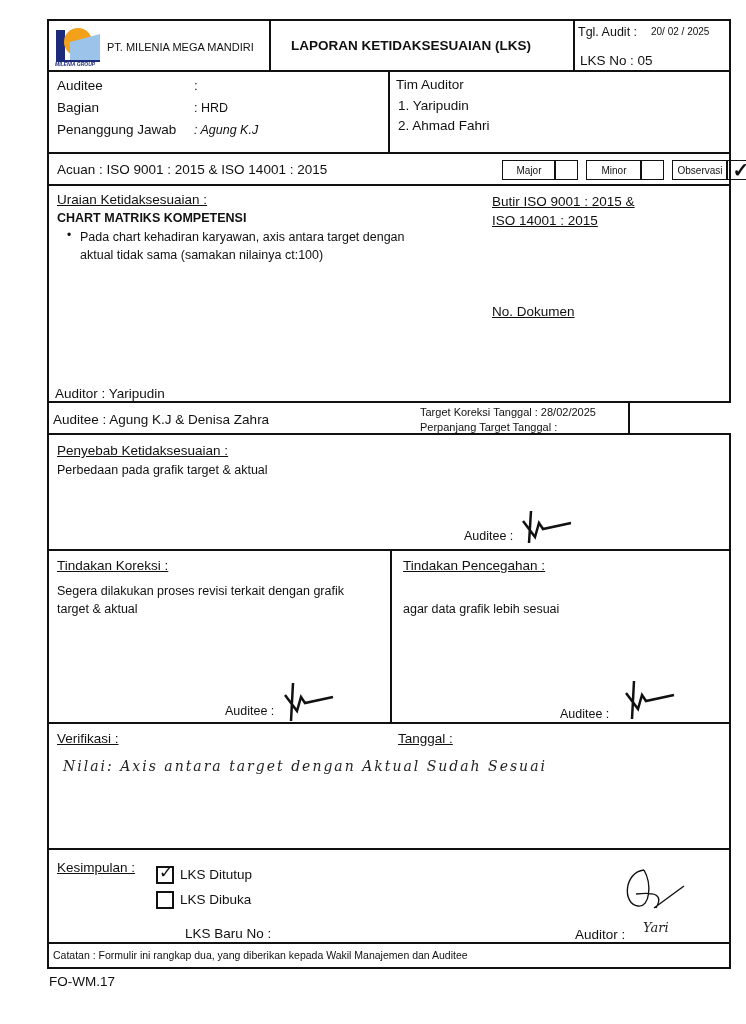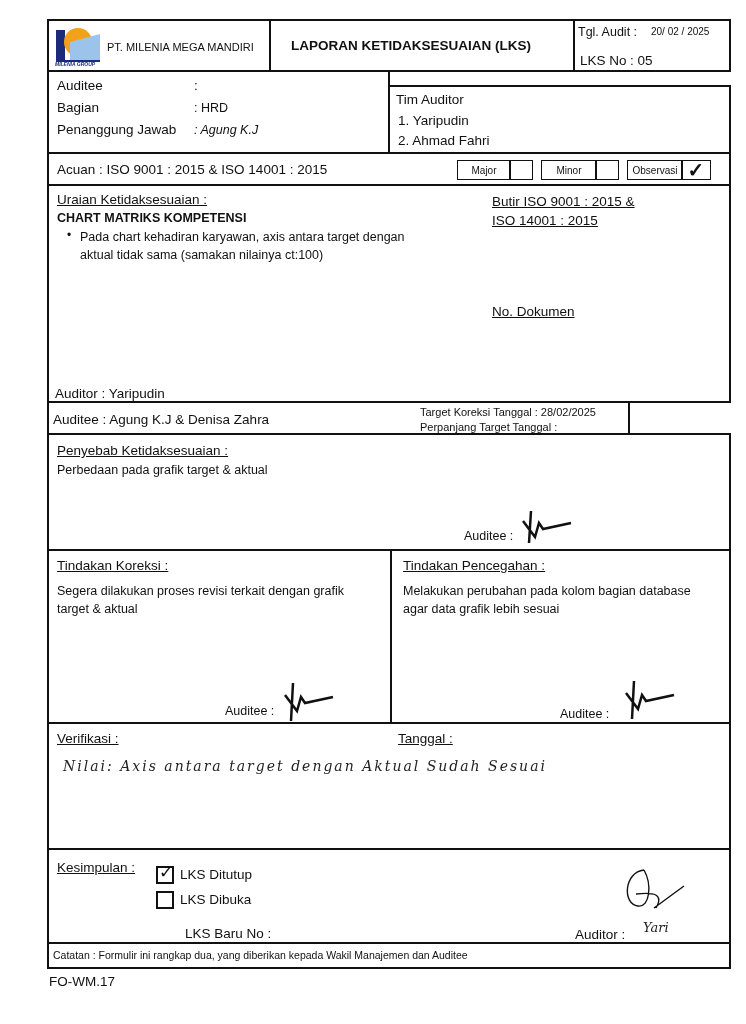--- a/index.html
+++ b/index.html
@@ -10,21 +10,21 @@
   .form { position:absolute; left:47px; top:19px; width:684px; }
   .box { position:absolute; border:2px solid #111; box-sizing:border-box; background:#fff; }
   .abs { position:absolute; }
   .u { text-decoration:underline; }
   .t13 { font-size:13.5px; }
   .t12 { font-size:12.5px; }
   .t11 { font-size:11px; }
   .bold { font-weight:bold; }
   .hand { font-family:"DejaVu Serif", serif; font-style:italic; color:#222; }
   .chk { position:absolute; border:2px solid #111; box-sizing:border-box; }
-  .cell { position:absolute; border:1.5px solid #111; box-sizing:border-box; font-size:10px; display:flex; align-items:center; justify-content:center; }
+  .cell { position:absolute; border:1.5px solid #111; box-sizing:border-box; font-size:10px; display:flex; align-items:center; justify-content:center;margin-left:45px; }
 </style>
 </head>
 <body>
 
 <div class="form">
 
   <div class="box" style="left:0;top:0;width:224px;height:53px;">
     <svg class="abs" style="left:5px;top:3px;" width="50" height="44" viewBox="0 0 50 44">
       <rect x="2" y="6" width="9" height="30" fill="#1c2a7a"></rect>
       <circle cx="24" cy="18" r="14" fill="#f3a11a"></circle>
@@ -45,21 +45,21 @@
   </div>
 
   <div class="box" style="left:0;top:51px;width:343px;height:84px;">
     <span class="abs t13" style="left:8px;top:6px;">Auditee</span>
     <span class="abs t13" style="left:145px;top:6px;">:</span>
     <span class="abs t13" style="left:8px;top:28px;">Bagian</span>
     <span class="abs t12" style="left:145px;top:29px;">: HRD</span>
     <span class="abs t13" style="left:8px;top:50px;">Penanggung Jawab</span>
     <span class="abs t12" style="left:145px;top:51px;font-style:italic;">: Agung K.J</span>
   </div>
-  <div class="box" style="left:341px;top:66px;width:343px;height:72px;">
+  <div class="box" style="left:341px;top:51px;width:343px;height:84px;">
     <span class="abs t13" style="left:6px;top:5px;">Tim Auditor</span>
     <span class="abs t13" style="left:8px;top:26px;">1. Yaripudin</span>
     <span class="abs t13" style="left:8px;top:46px;">2.  Ahmad Fahri</span>
   </div>
 
   <div class="box" style="left:0;top:133px;width:684px;height:34px;">
     <span class="abs t13" style="left:8px;top:8px;">Acuan : ISO 9001 : 2015 &amp; ISO 14001 : 2015</span>
     <div class="cell" style="left:408px;top:6px;width:54px;height:20px;">
         <span>Major</span>
       </div>
@@ -107,21 +107,20 @@
     <span class="abs t13 u" style="left:8px;top:7px;">Tindakan Koreksi :</span>
     <span class="abs t12" style="left:8px;top:33px;">Segera dilakukan proses revisi terkait dengan grafik</span>
     <span class="abs t12" style="left:8px;top:51px;">target &amp; aktual</span>
     <span class="abs t12" style="left:176px;top:153px;">Auditee :</span>
     <svg class="abs" style="left:234px;top:128px;" width="56" height="44" viewBox="0 0 56 44">
       <path d="M8 42 L10 4 M2 16 L14 32 L18 18 L22 24 L50 18" stroke="#111" stroke-width="2.5" fill="none"></path>
     </svg>
   </div>
   <div class="box" style="left:343px;top:530px;width:341px;height:175px;">
     <span class="abs t13 u" style="left:11px;top:7px;">Tindakan Pencegahan :</span>
-    <span class="abs t12" style="left:11px;top:33px;">Melakukan perubahan pada kolom bagian database</span>
     <span class="abs t12" style="left:11px;top:51px;">agar data grafik lebih sesuai</span>
     <span class="abs t12" style="left:168px;top:156px;">Auditee :</span>
     <svg class="abs" style="left:232px;top:126px;" width="56" height="44" viewBox="0 0 56 44">
       <path d="M8 42 L10 4 M2 16 L14 32 L18 18 L22 24 L50 18" stroke="#111" stroke-width="2.5" fill="none"></path>
     </svg>
   </div>
 
   <div class="box" style="left:0;top:703px;width:684px;height:144px;">
     <span class="abs t13 u" style="left:8px;top:7px;">Verifikasi :</span>
     <span class="abs t13 u" style="left:349px;top:7px;">Tanggal :</span>

